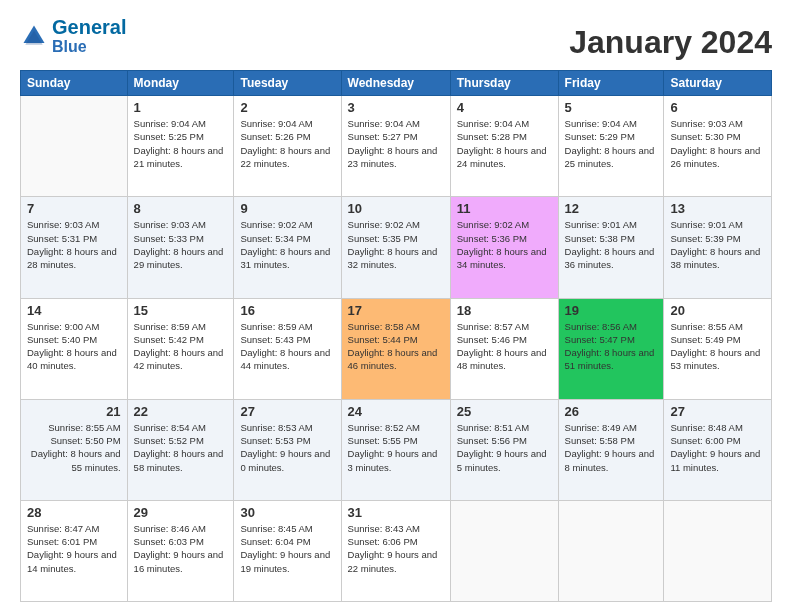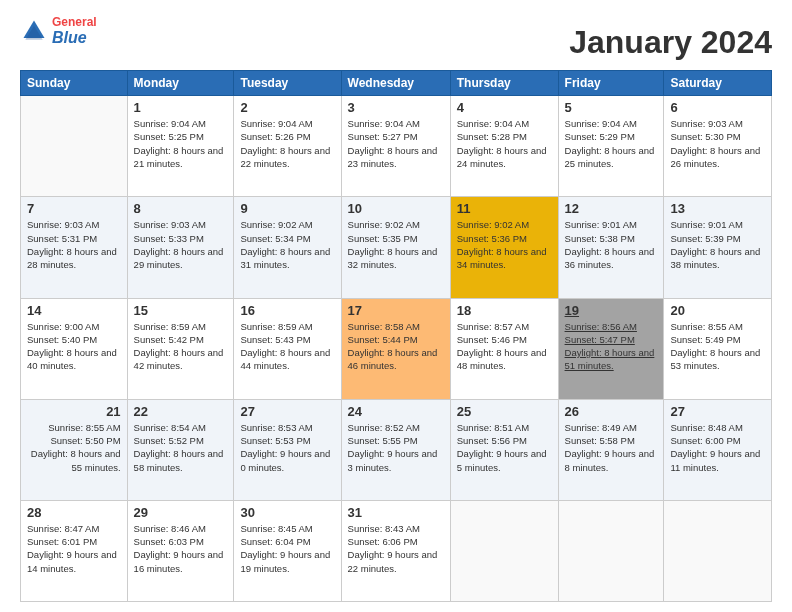--- a/index.html
+++ b/index.html
@@ -34,30 +34,29 @@
       gap: 4px;
     }
 
     .logo-text {
       display: flex;
       flex-direction: column;
       line-height: 1.1;
     }
 
     .logo-general {
-      font-size: 12px;
-      font-weight: bold;
-      color: #ef4444;
+      font-size: 20px;
+      font-weight: bold;
+      color: #0369a1;
     }
 
     .logo-blue {
       font-size: 16px;
       font-weight: bold;
       color: #2a6db5;
-      font-style: italic;
     }
 
     .logo-icon {
       width: 28px;
       height: 28px;
     }
 
     .title-block {
       text-align: right;
     }
@@ -187,21 +186,21 @@
             <div class="day-info">Sunrise: 9:03 AM<br>Sunset: 5:33 PM<br>Daylight: 8 hours and 29 minutes.</div>
           </td>
           <td style="background-color: rgb(240, 244, 249);">
             <span class="day-number">9</span>
             <div class="day-info">Sunrise: 9:02 AM<br>Sunset: 5:34 PM<br>Daylight: 8 hours and 31 minutes.</div>
           </td>
           <td style="background-color: rgb(240, 244, 249);">
             <span class="day-number">10</span>
             <div class="day-info">Sunrise: 9:02 AM<br>Sunset: 5:35 PM<br>Daylight: 8 hours and 32 minutes.</div>
           </td>
-          <td style="background-color: #eab308;">
+          <td style="background-color: #f0abfc;">
             <span class="day-number">11</span>
             <div class="day-info">Sunrise: 9:02 AM<br>Sunset: 5:36 PM<br>Daylight: 8 hours and 34 minutes.</div>
           </td>
           <td style="background-color: rgb(240, 244, 249);">
             <span class="day-number">12</span>
             <div class="day-info">Sunrise: 9:01 AM<br>Sunset: 5:38 PM<br>Daylight: 8 hours and 36 minutes.</div>
           </td>
           <td style="background-color: rgb(240, 244, 249);">
             <span class="day-number">13</span>
             <div class="day-info">Sunrise: 9:01 AM<br>Sunset: 5:39 PM<br>Daylight: 8 hours and 38 minutes.</div>
@@ -221,21 +220,21 @@
             <div class="day-info">Sunrise: 8:59 AM<br>Sunset: 5:43 PM<br>Daylight: 8 hours and 44 minutes.</div>
           </td>
           <td style="background-color: #fdba74;">
             <span class="day-number">17</span>
             <div class="day-info">Sunrise: 8:58 AM<br>Sunset: 5:44 PM<br>Daylight: 8 hours and 46 minutes.</div>
           </td>
           <td style="background-color: rgb(255, 255, 255);">
             <span class="day-number">18</span>
             <div class="day-info">Sunrise: 8:57 AM<br>Sunset: 5:46 PM<br>Daylight: 8 hours and 48 minutes.</div>
           </td>
-          <td style="background-color: #a3a3a3; text-decoration: underline;">
+          <td style="background-color: #22c55e;">
             <span class="day-number">19</span>
             <div class="day-info">Sunrise: 8:56 AM<br>Sunset: 5:47 PM<br>Daylight: 8 hours and 51 minutes.</div>
           </td>
           <td style="background-color: rgb(255, 255, 255);">
             <span class="day-number">20</span>
             <div class="day-info">Sunrise: 8:55 AM<br>Sunset: 5:49 PM<br>Daylight: 8 hours and 53 minutes.</div>
           </td>
         </tr>
         <tr>
           <td style="background-color: rgb(240, 244, 249); text-align: right;">

